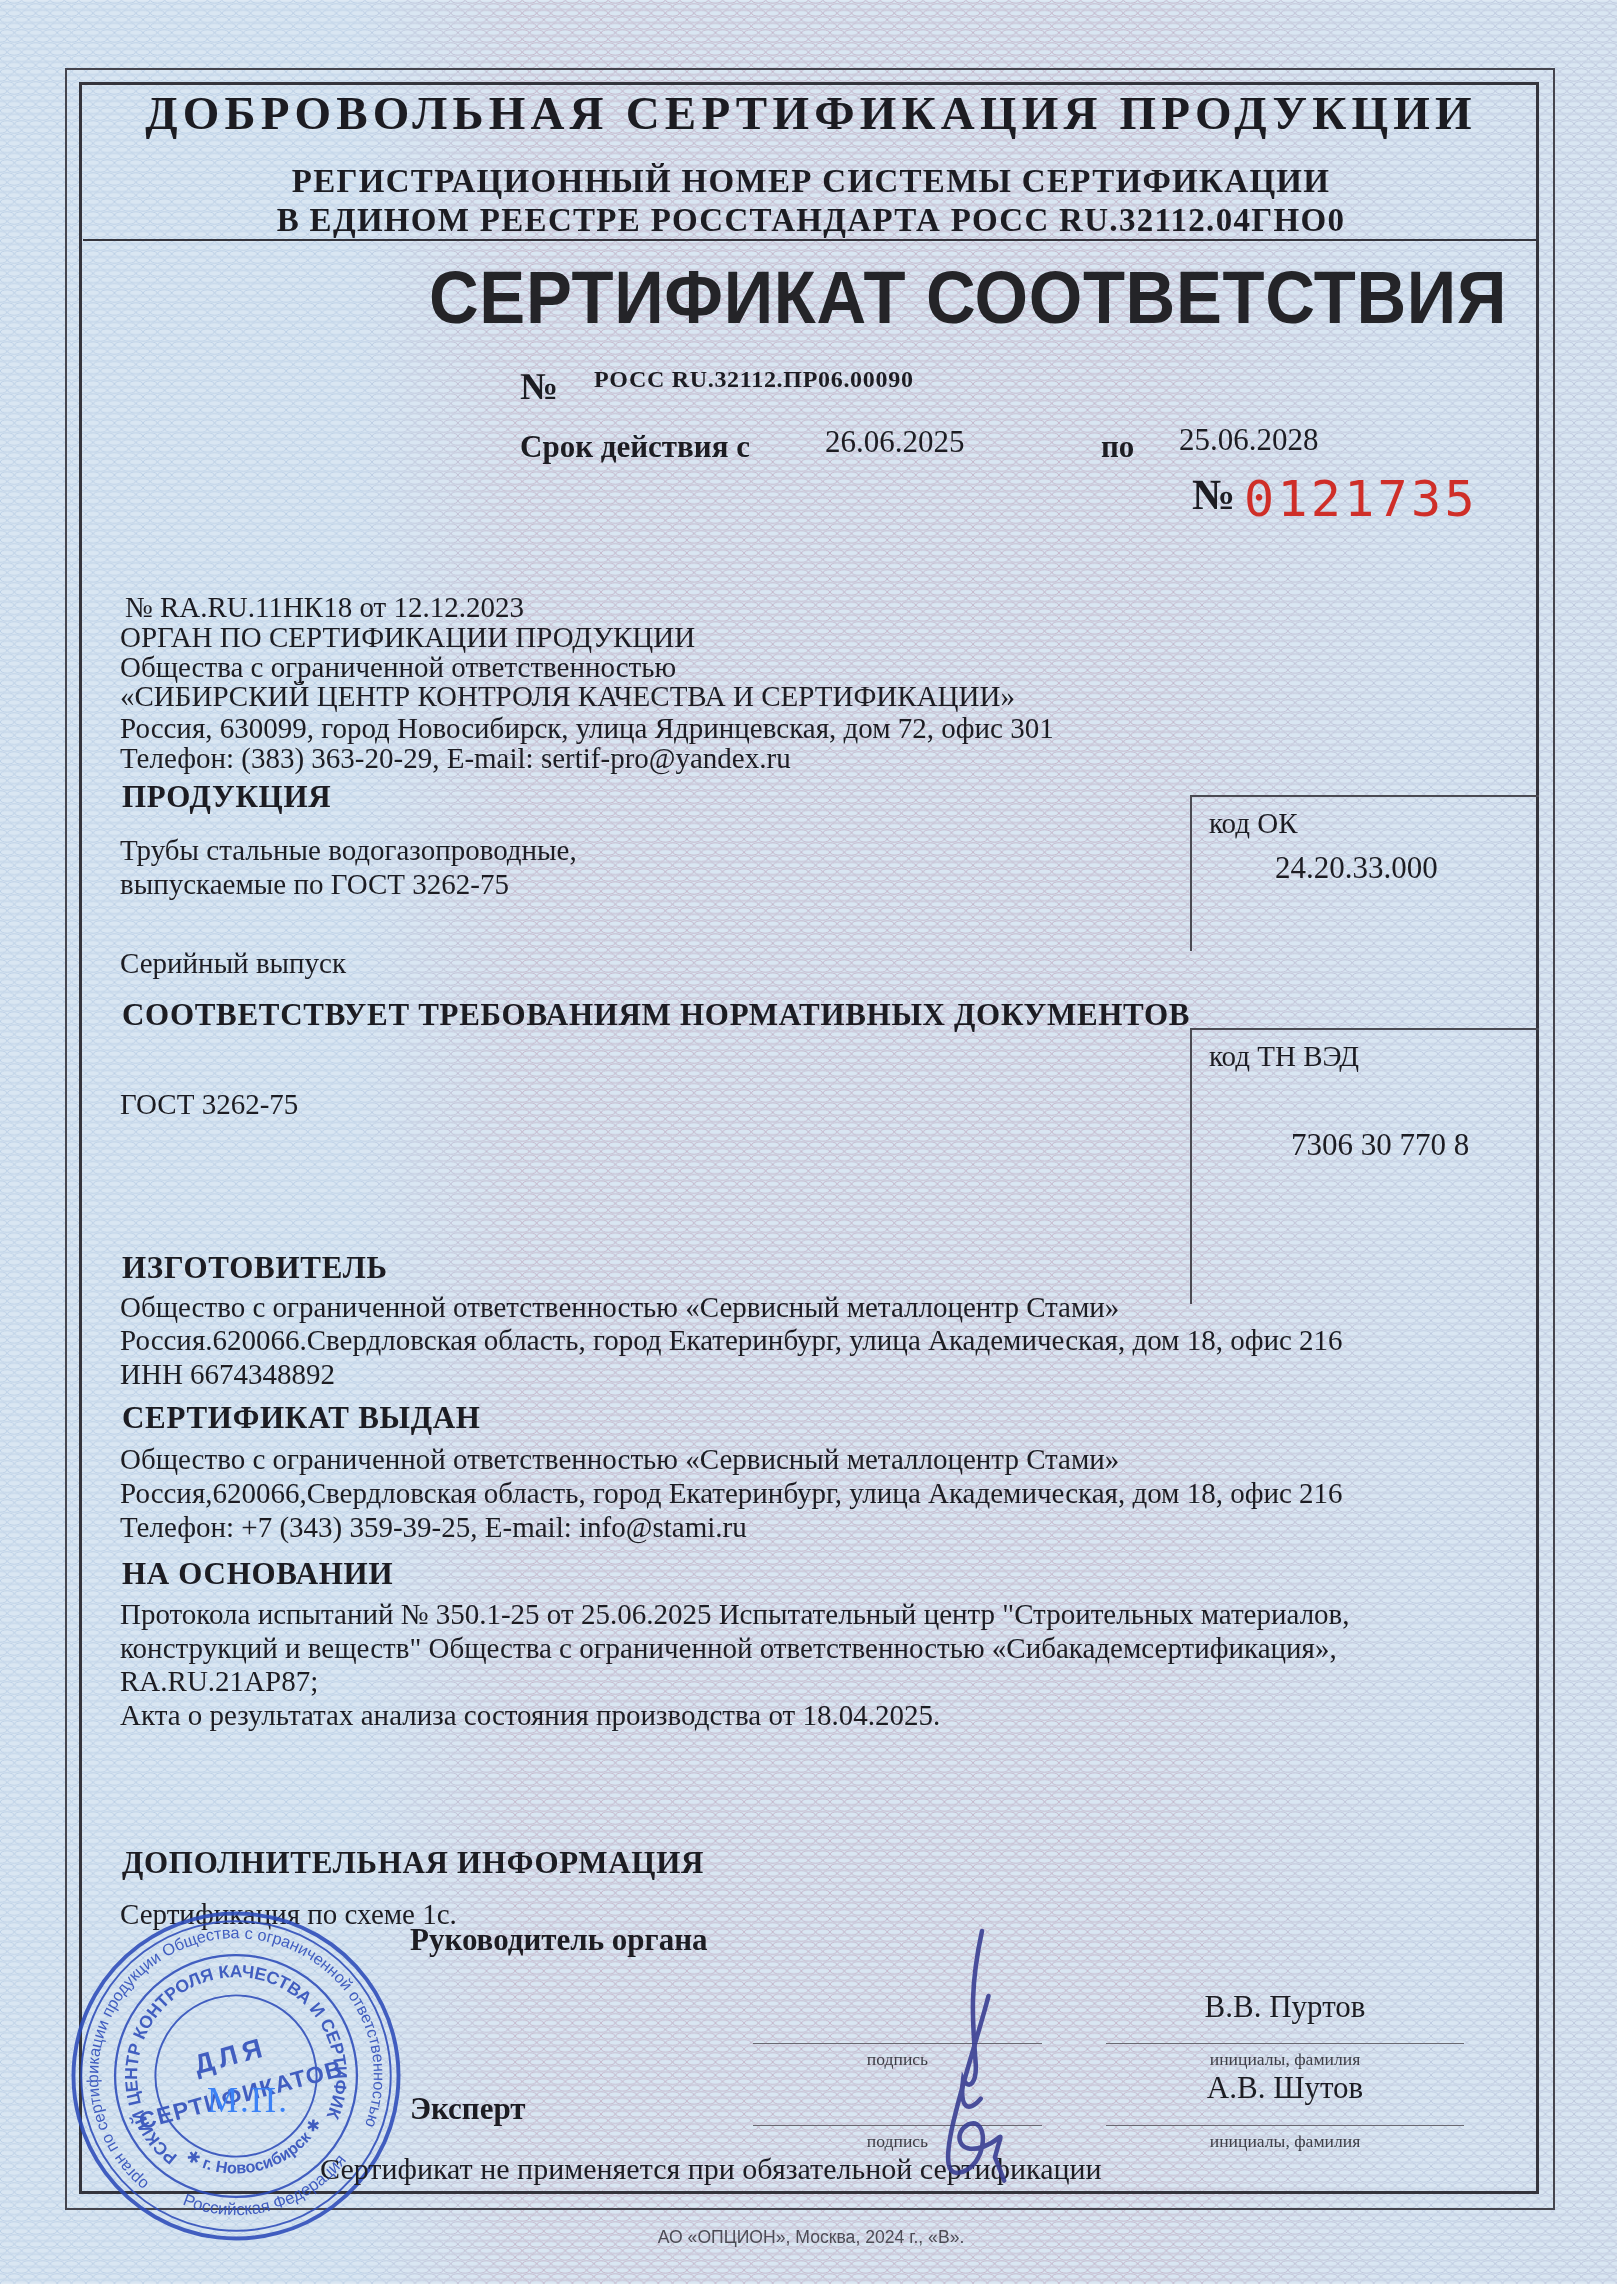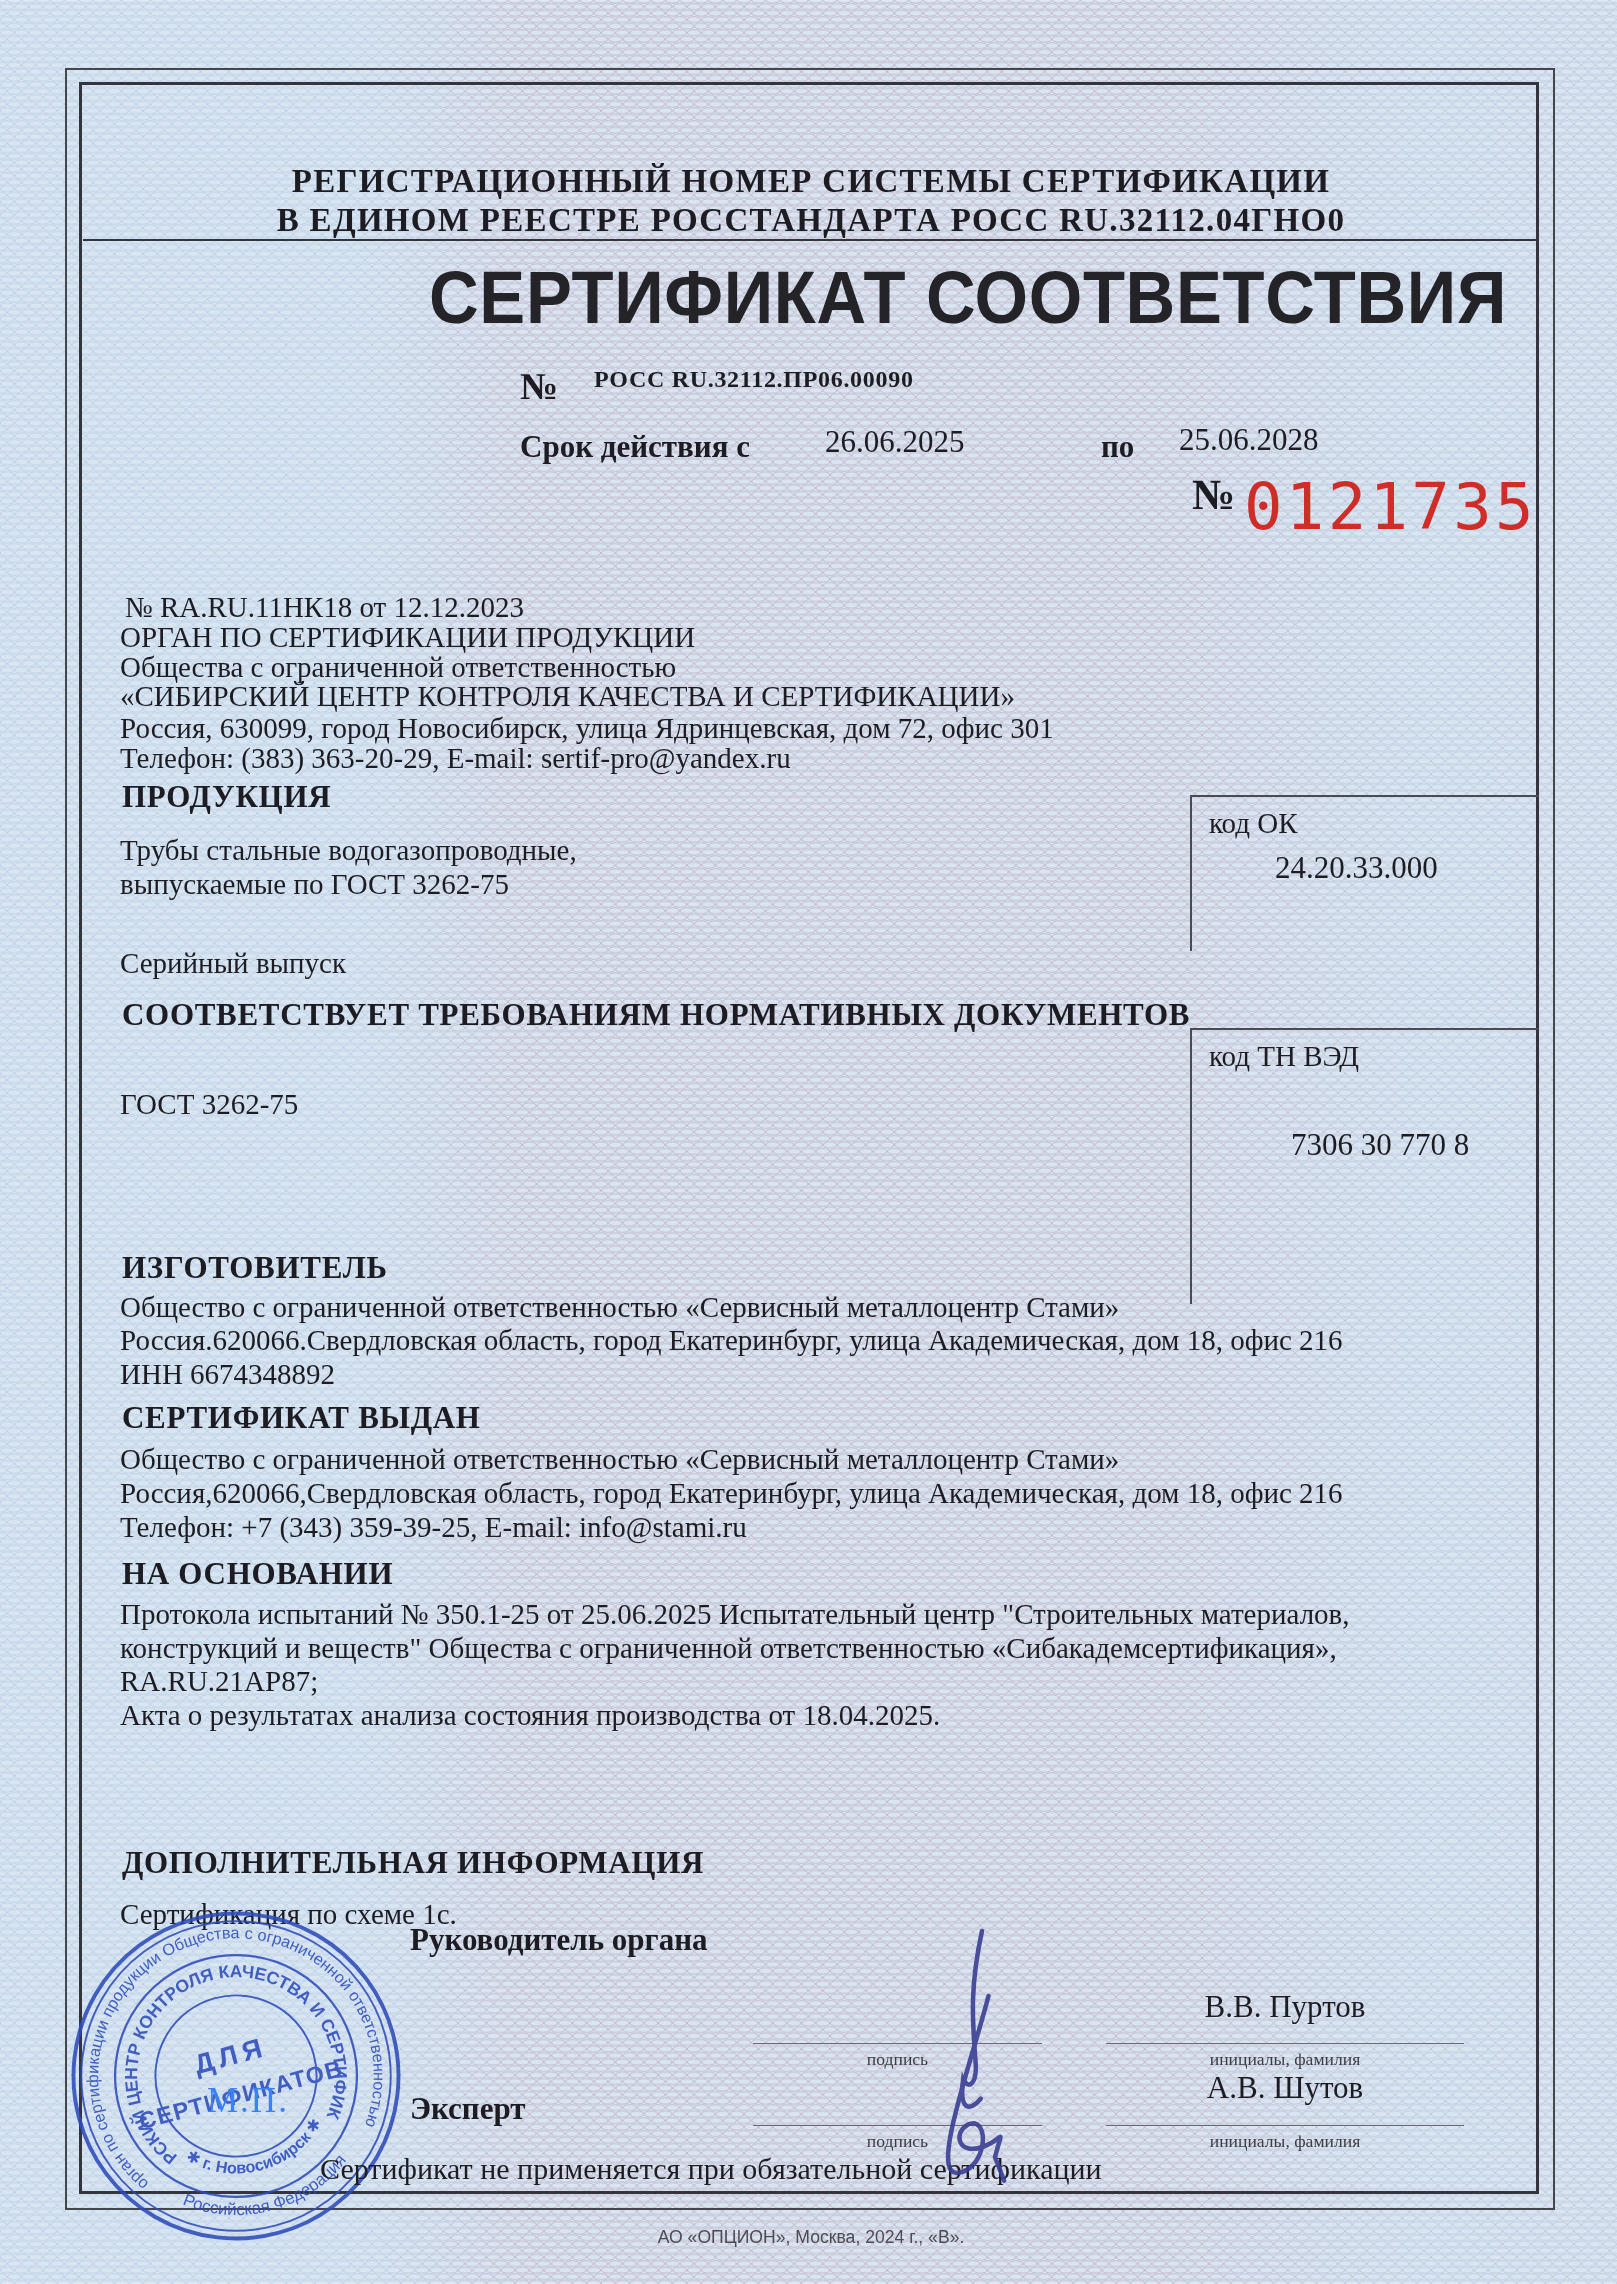--- a/index.html
+++ b/index.html
@@ -14,21 +14,21 @@
   .body-t{font-size:29px;}
   .cap{font-size:17.6px;color:#3c3c44;}
   .frame{position:absolute;box-sizing:border-box;}
   .rule{position:absolute;height:0;}
   .sigline{position:absolute;height:0;border-top:1.3px solid #6a6a72;}
   .codeline-h{position:absolute;height:0;border-top:2px solid #4a4a52;}
   .codeline-v{position:absolute;width:0;border-left:2px solid #4a4a52;}
   .doc-title{font-size:74px;font-weight:bold;letter-spacing:0.7px;
              transform:scaleX(.93);transform-origin:left center;white-space:nowrap;}
   .serial{font-family:"DejaVu Sans Mono","Liberation Mono",monospace;
-          font-size:64px;letter-spacing:3.3px;white-space:nowrap;}
+          font-size:50px;letter-spacing:3.3px;white-space:nowrap;}
 </style>
 </head>
 <body>
 
 <div class="sheet">
 
   <svg class="abs" style="left:0;top:0;" width="1617" height="2284" viewBox="0 0 2486 3511">
     <defs>
       <pattern id="gblue" width="44" height="20" patternUnits="userSpaceOnUse">
         <g fill="none" stroke-width="1.1" stroke="#8aa9d0">
@@ -68,20 +68,21 @@
     </defs>
     <rect x="0" y="0" width="2486" height="3511" fill="#d9e6f2"></rect>
     <rect x="0" y="0" width="2486" height="3511" fill="url(#gblue)" opacity="0.5"></rect>
     <rect x="0" y="0" width="2486" height="3511" fill="url(#gpink)" opacity="0.55" mask="url(#pinkmask)"></rect>
   </svg>
 
   <div class="frame" style="left:65px;top:68px;width:1490px;height:2142px;border:2px solid #45454e;"></div>
   <div class="frame" style="left:79px;top:82px;width:1460px;height:2112px;border:3.3px solid #34343c;"></div>
   <div class="rule" style="left:83px;top:239px;width:1456px;border-top:2.6px solid #34343c;"></div>
 
+  <div class="abs ser b cx" style="top:86px;font-size:47px;letter-spacing:5.2px;">ДОБРОВОЛЬНАЯ СЕРТИФИКАЦИЯ ПРОДУКЦИИ</div>
   <div class="abs ser b cx" style="top:163px;font-size:33px;letter-spacing:1.3px;">РЕГИСТРАЦИОННЫЙ НОМЕР СИСТЕМЫ СЕРТИФИКАЦИИ</div>
   <div class="abs ser b cx" style="top:202px;font-size:33px;letter-spacing:1.3px;">В ЕДИНОМ РЕЕСТРЕ РОССТАНДАРТА  РОСС RU.32112.04ГНО0</div>
 
   <div class="abs sans doc-title" style="left:429px;top:255px;color:#242428;">СЕРТИФИКАТ СООТВЕТСТВИЯ</div>
 
   <div class="abs ser b" style="left:520px;top:364px;font-size:38px;">№</div>
   <div class="abs ser b" style="left:578px;top:366px;font-size:24px;letter-spacing:0.7px;margin-left:16px;">РОСС  RU.32112.ПР06.00090</div>
 
   <div class="abs ser b" style="left:520px;top:429px;font-size:31px;">Срок действия  с</div>
   <div class="abs ser" style="left:825px;top:424px;font-size:31px;">26.06.2025</div>

